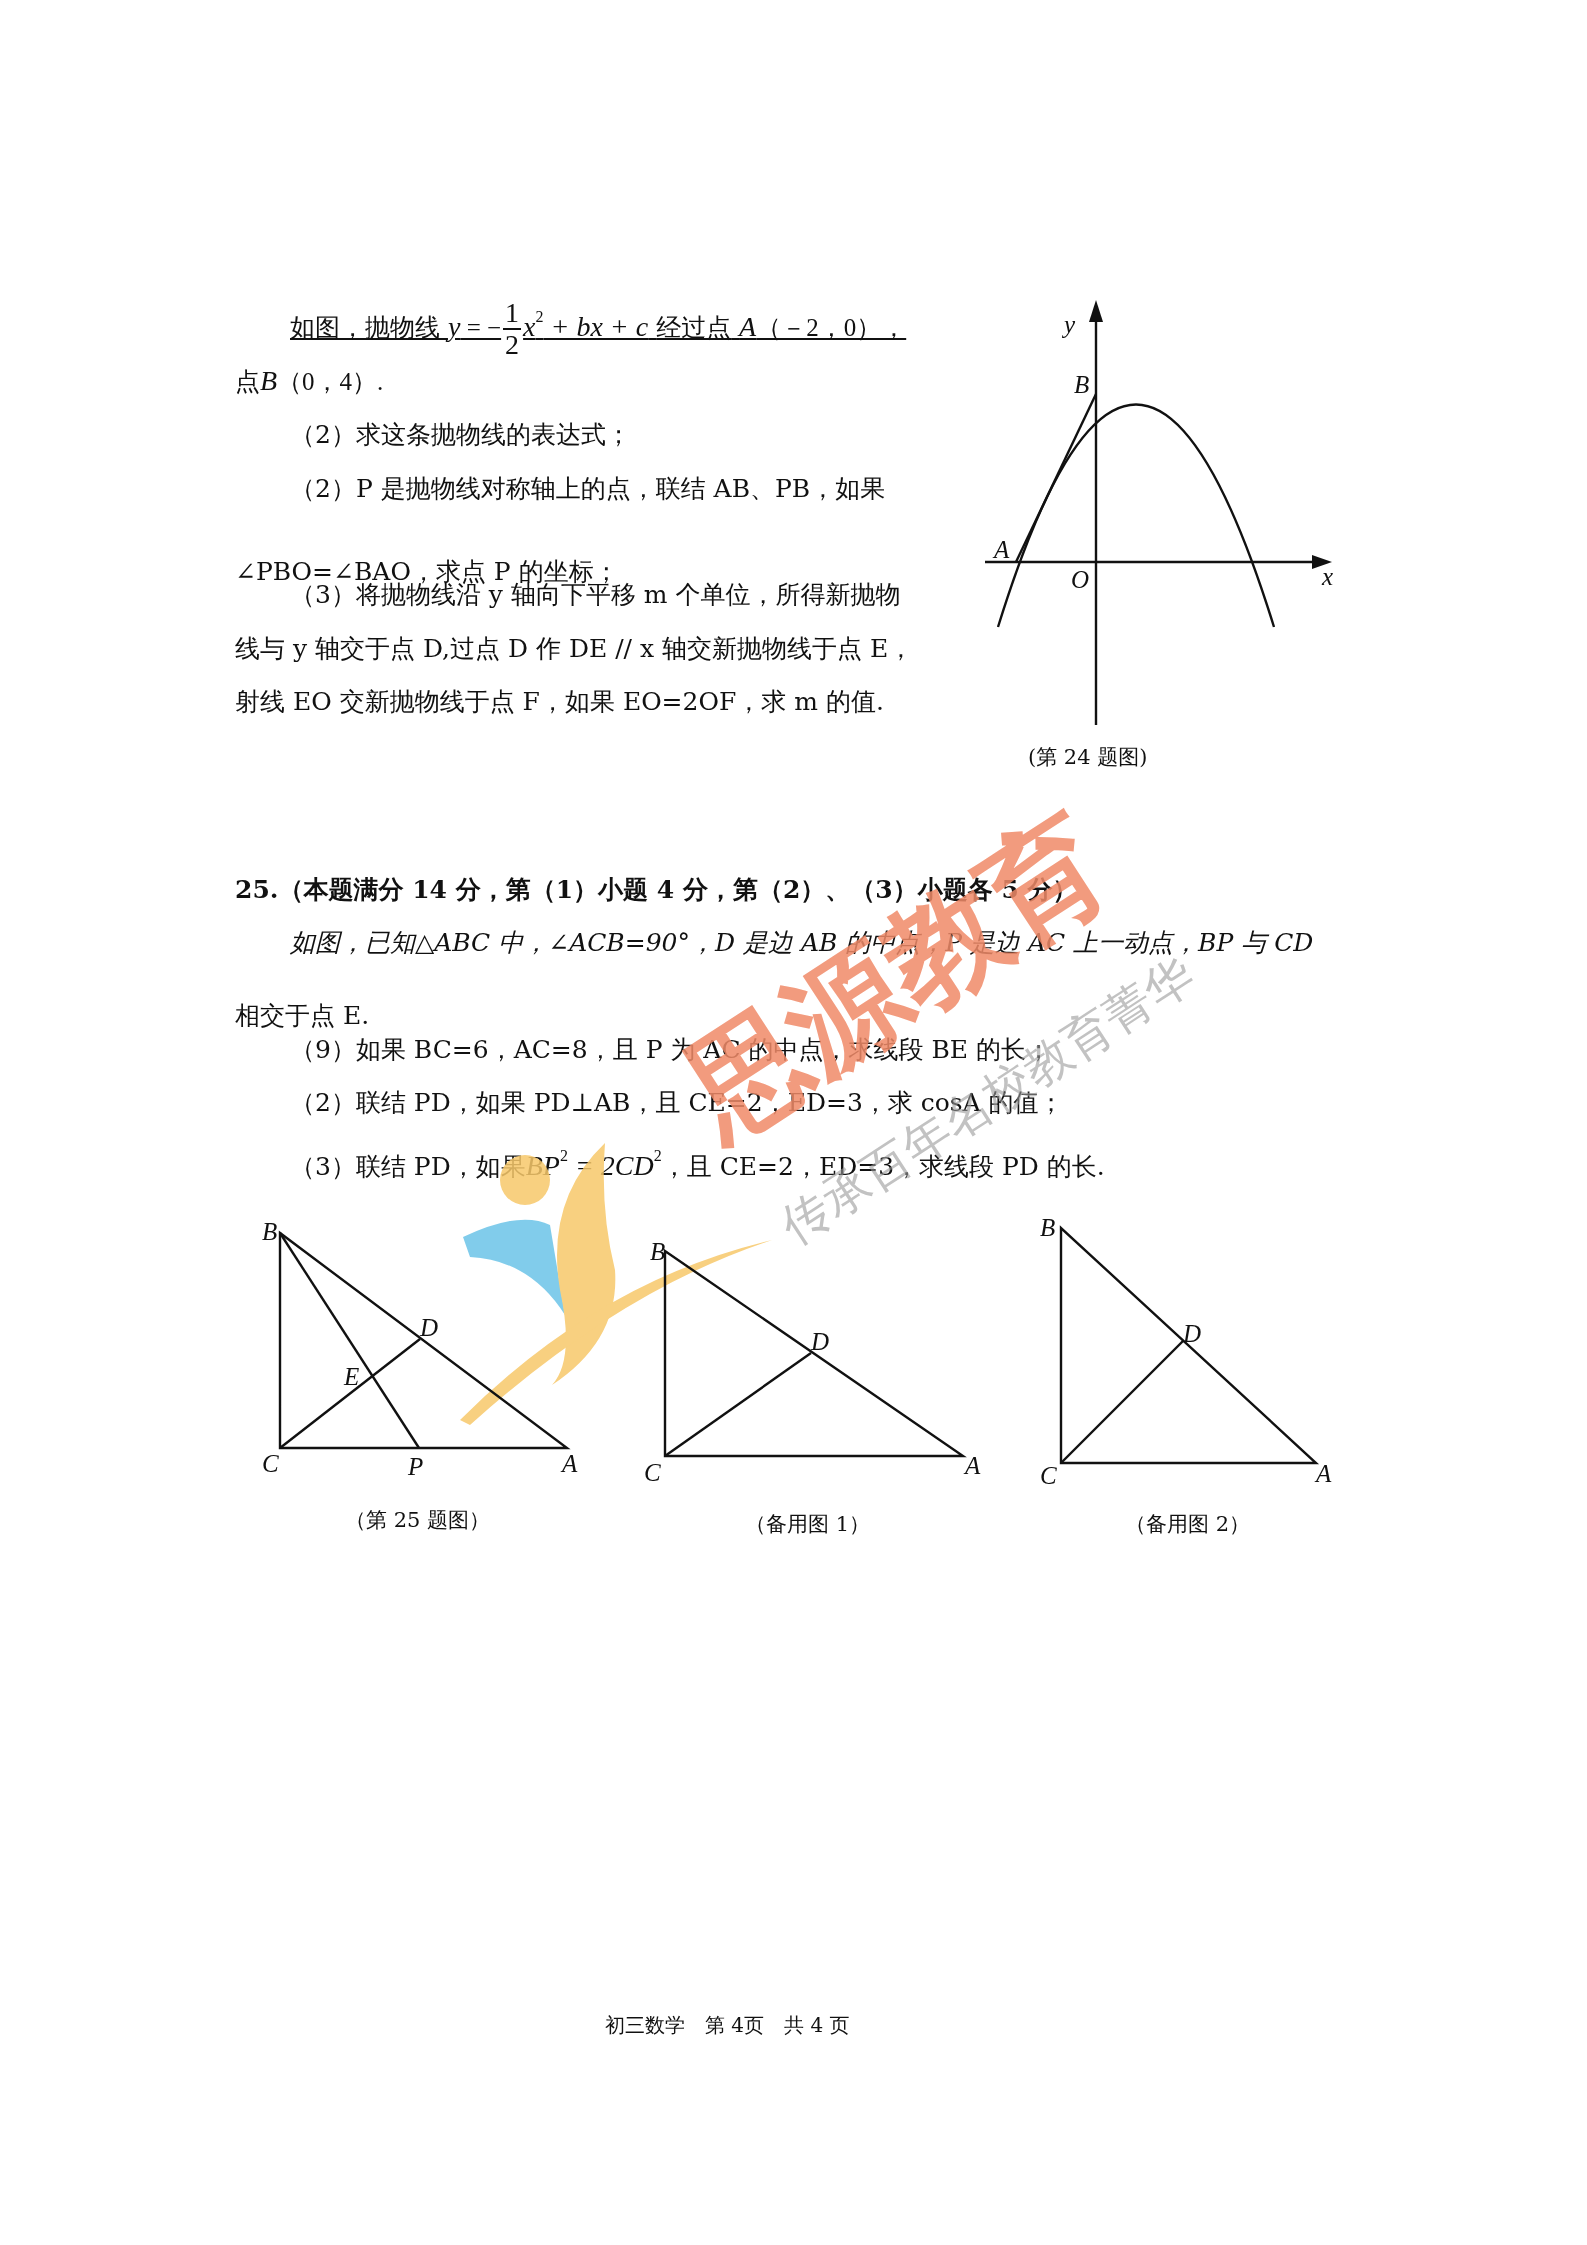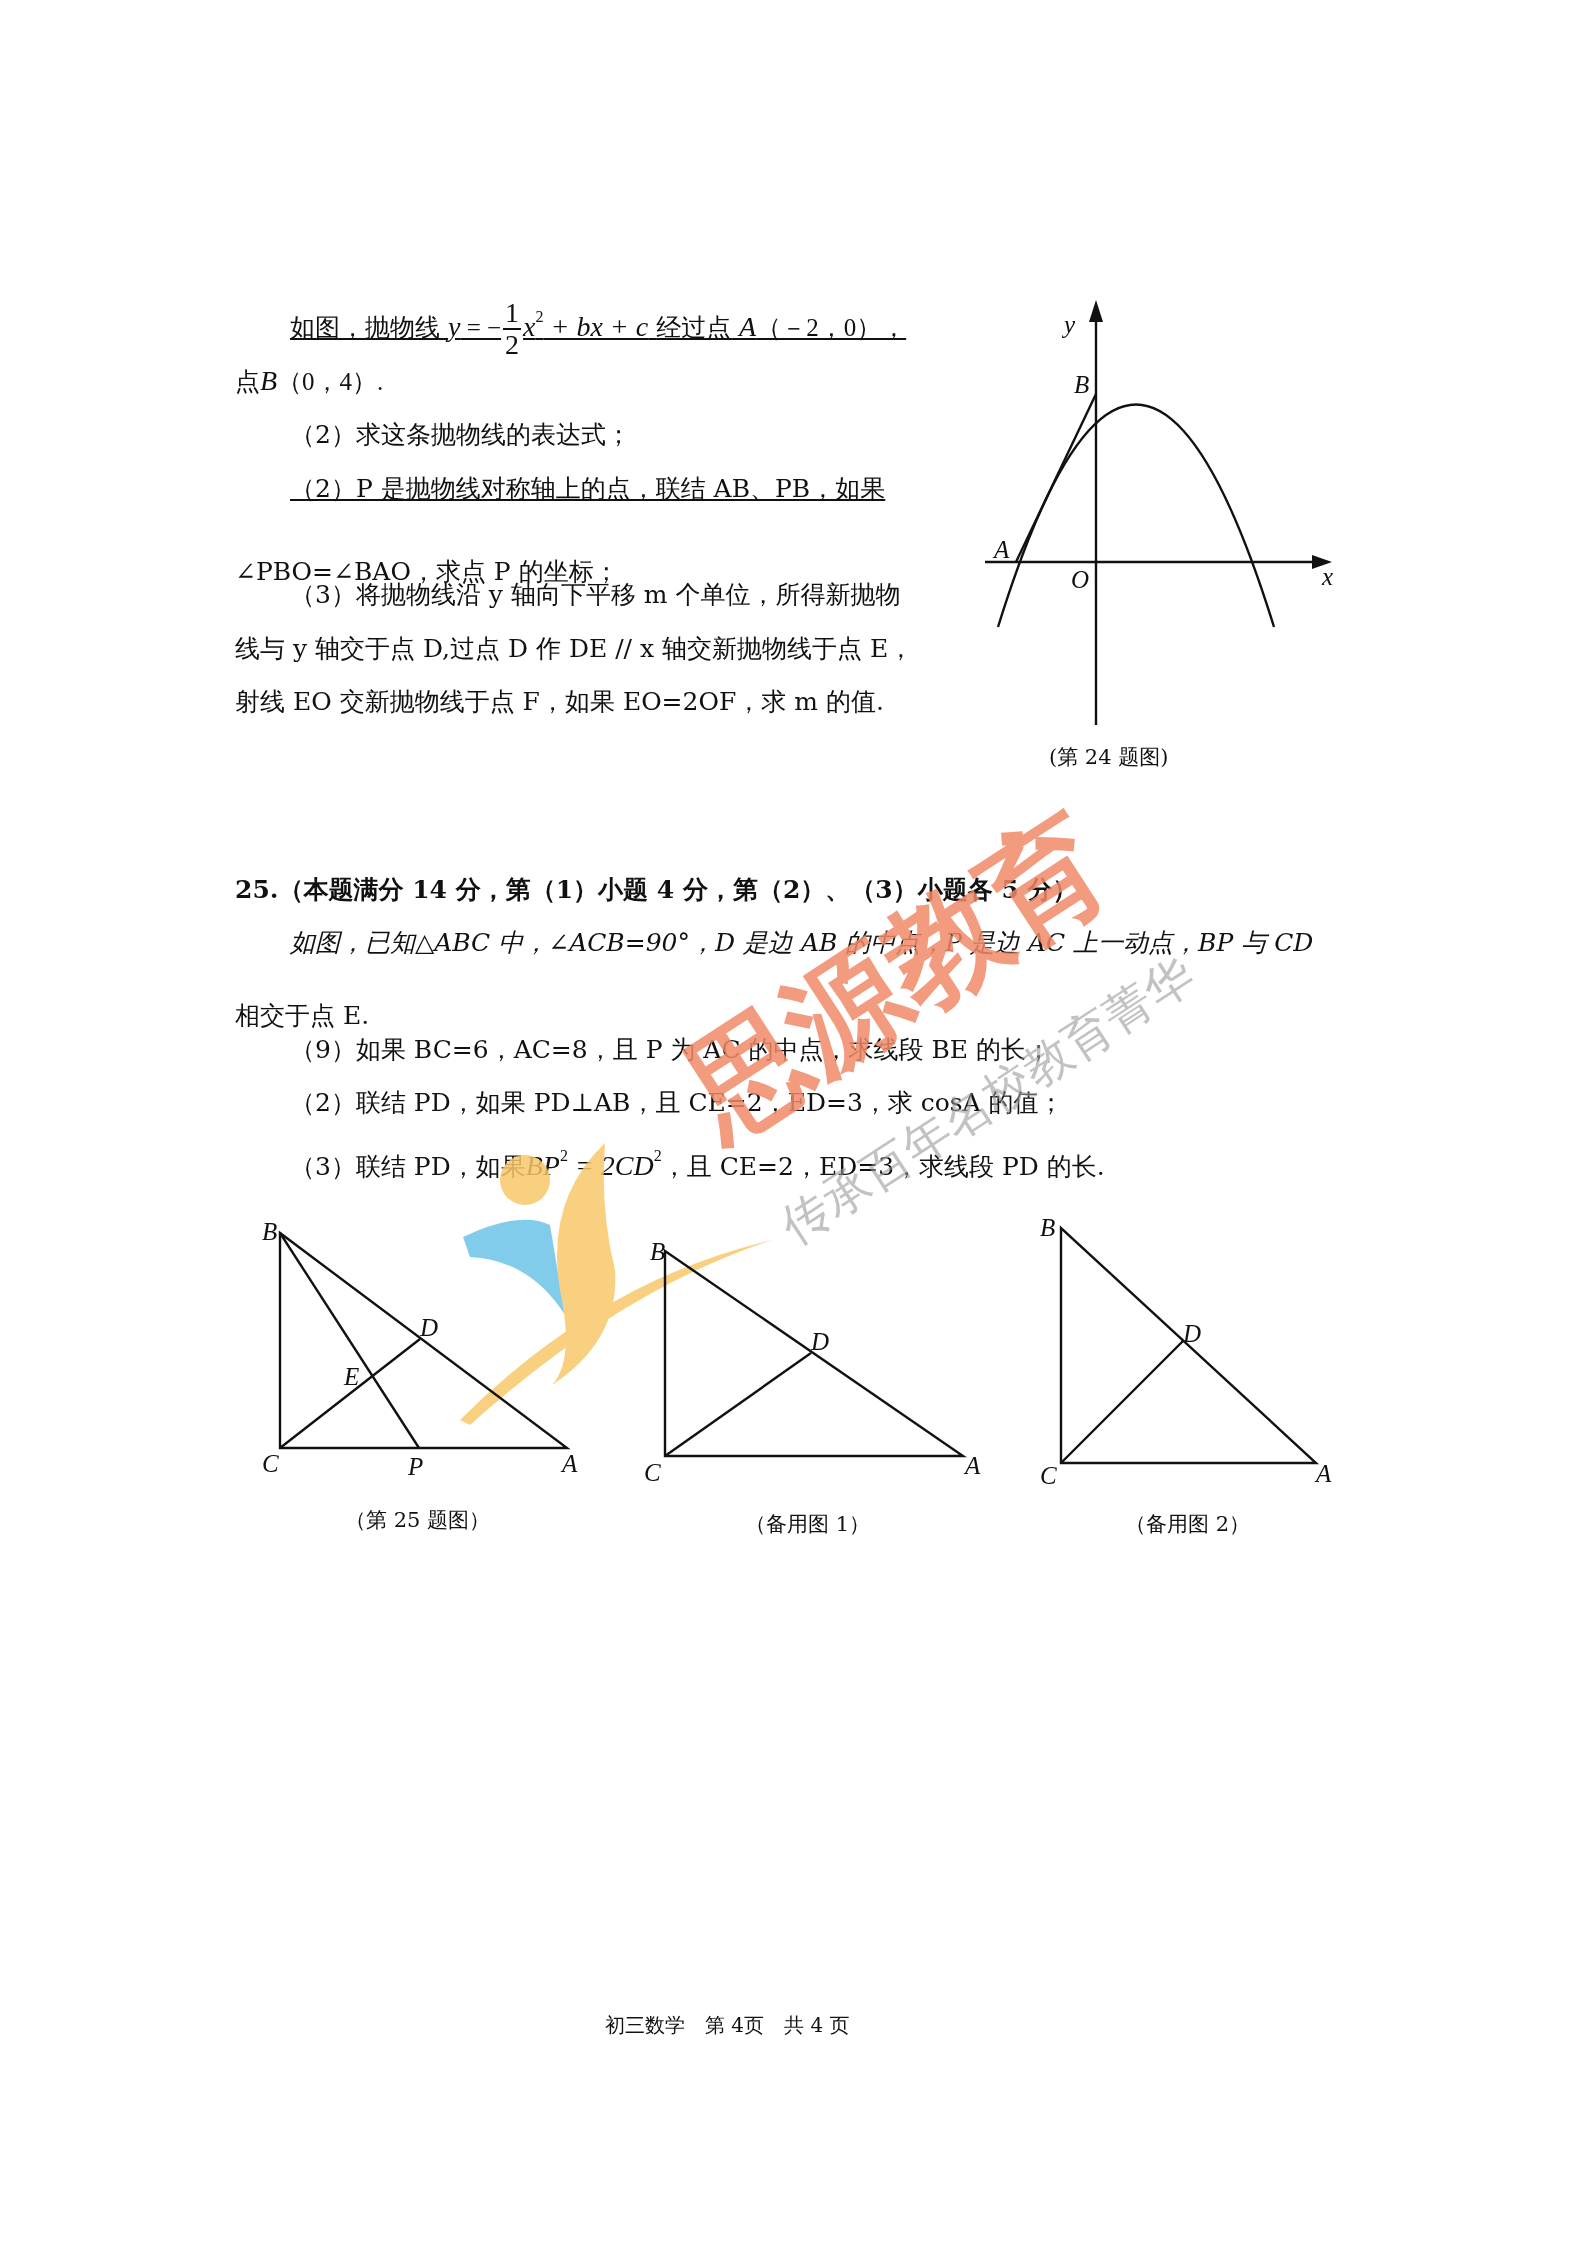--- a/index.html
+++ b/index.html
@@ -24,21 +24,21 @@
 <div class="line" style="left:290px;top:298px;text-decoration:underline;">
   <span>如图，抛物线</span>
   <span class="m">y</span><span class="n"> = −</span><span class="frac"><span class="num">1</span><span class="den">2</span></span><span class="m">x</span><sup class="n">2</sup><span class="m"> + bx + c</span>
   <span>经过点</span>
   <span class="m">A</span><span class="n">（－2，0），</span>
 </div>
 <div class="line" style="left:235px;top:366px;">
   <span>点</span><span class="m">B</span><span class="n">（0，4）.</span>
 </div>
 <div class="line" style="left:290px;top:420px;">（2）求这条抛物线的表达式；</div>
-<div class="line" style="left:290px;top:474px;text-decoration:underline;">（2）P 是抛物线对称轴上的点，联结 AB、PB，如果</div>
+<div class="line" style="left:290px;top:474px;">（2）P 是抛物线对称轴上的点，联结 AB、PB，如果</div>
 <div class="line" style="left:235px;top:557px;">∠PBO=∠BAO，求点 P 的坐标；</div>
 <div class="line" style="left:290px;top:580px;">（3）将抛物线沿 y 轴向下平移 m 个单位，所得新抛物</div>
 <div class="line" style="left:235px;top:634px;">线与 y 轴交于点 D,过点 D  作  DE // x 轴交新抛物线于点 E，</div>
 <div class="line" style="left:235px;top:687px;">射线 EO 交新抛物线于点 F，如果 EO=2OF，求 m 的值.</div>
 
 <div class="line bold" style="left:235px;top:875px;">25.（本题满分 14 分，第（1）小题 4 分，第（2）、（3）小题各 5 分）</div>
 <div class="line" style="left:290px;top:928px;font-style:italic;">如图，已知△ABC 中，∠ACB=90°，D 是边 AB 的中点，P 是边 AC 上一动点，BP 与 CD</div>
 <div class="line" style="left:235px;top:982px;margin-top:19px;">相交于点 E.</div>
 <div class="line" style="left:290px;top:1035px;">（9）如果 BC=6，AC=8，且 P 为 AC 的中点，求线段 BE 的长；</div>
 <div class="line" style="left:290px;top:1088px;">（2）联结 PD，如果 PD⊥AB，且 CE=2，ED=3，求 cosA 的值；</div>
@@ -106,18 +106,18 @@
     <line x1="1061" y1="1463" x2="1183" y2="1341"></line>
   </g>
   <g>
     <text class="lbl" x="1040" y="1236">B</text>
     <text class="lbl" x="1040" y="1484">C</text>
     <text class="lbl" x="1316" y="1482">A</text>
     <text class="lbl" x="1183" y="1342">D</text>
   </g>
 </svg>
 
-<div class="cap" style="left:1049px;top:743px;text-align:center;">(第 24 题图)</div>
+<div class="cap" style="left:1028px;top:743px;text-align:center;">(第 24 题图)</div>
 <div class="cap" style="left:345px;top:1506px;">（第 25 题图）</div>
 <div class="cap" style="left:745px;top:1510px;">（备用图 1）</div>
 <div class="cap" style="left:1125px;top:1510px;">（备用图 2）</div>
 
 <div class="line" style="left:605px;top:2010px;font-size:20px;">初三数学　第 4页　共 4 页</div>
 
 </body></html>

